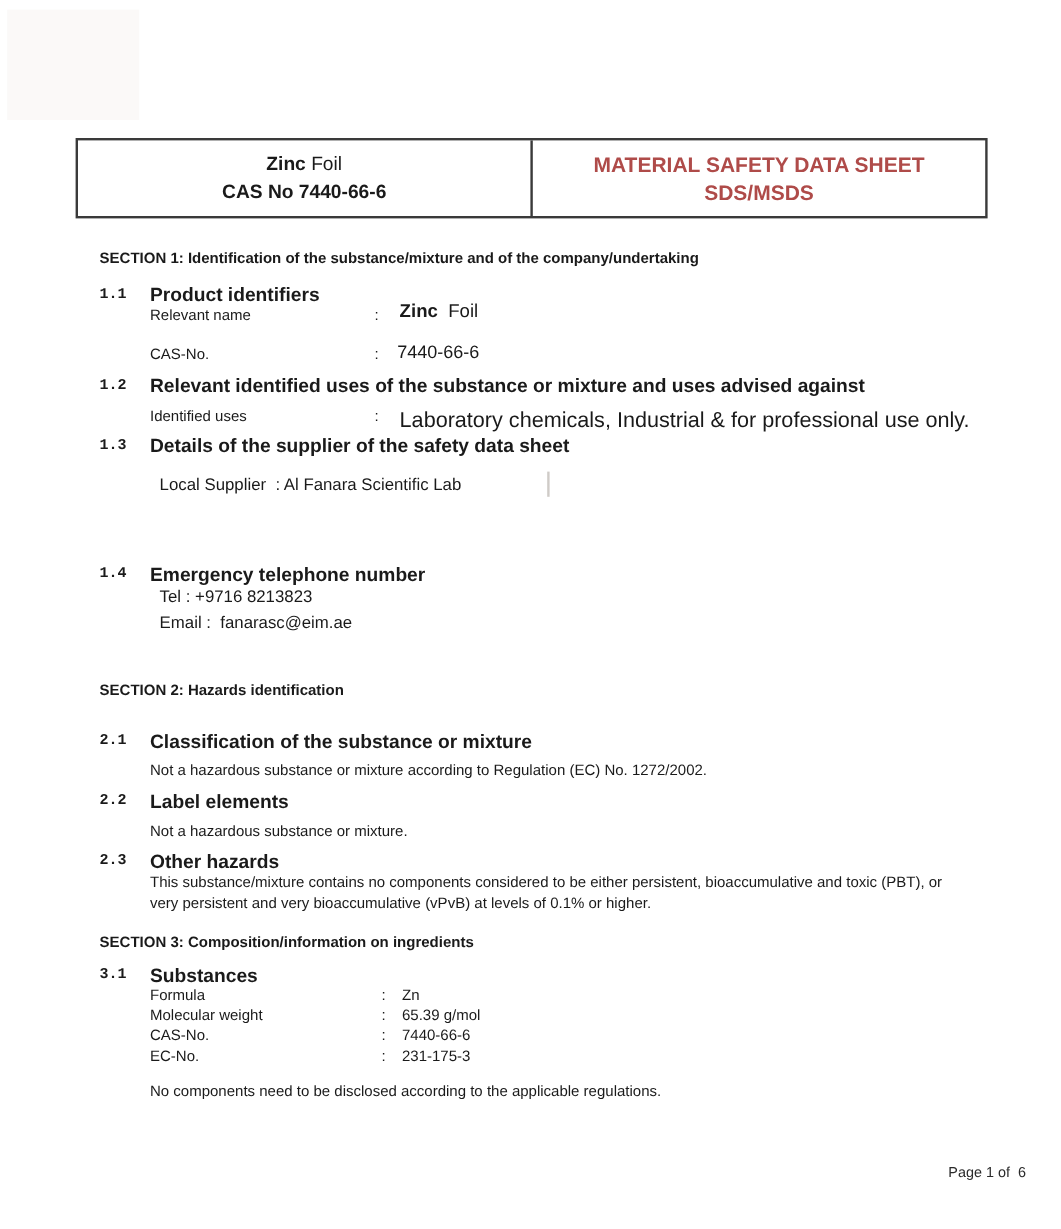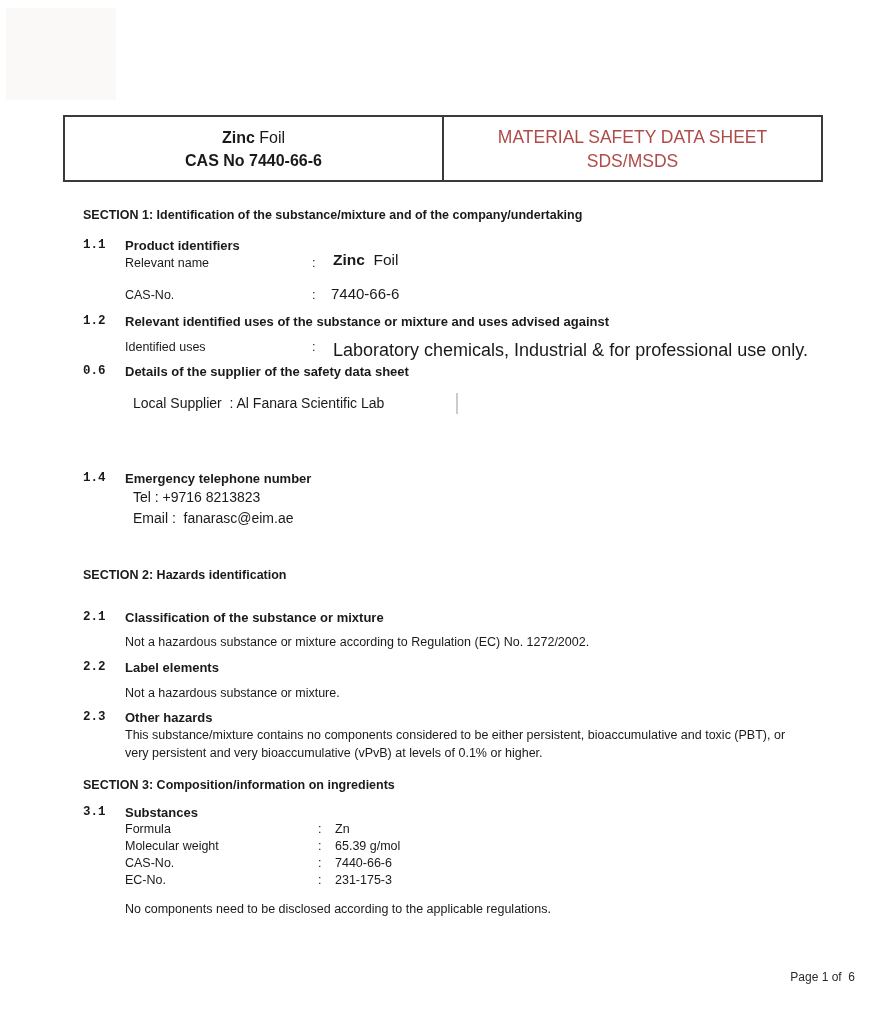--- a/index.html
+++ b/index.html
@@ -9,21 +9,21 @@
     width: 884px;
     height: 1024px;
     background: #ffffff;
     font-family: "Liberation Sans", sans-serif;
     color: var(--ink);
     overflow: hidden;
   }
   .abs { position: absolute; white-space: pre; }
   .b { font-weight: 700; }
   .num { left: 83px; font-weight: 700; font-size: 12.5px; font-family: Liberation Mono, monospace; }
-  .htxt { left: 125px; font-weight: 700; font-size: 13px; }
+  .htxt { left: 125px; font-weight: 700; font-size: 16px; }
   .lbl { left: 125px; font-size: 12.5px; }
   .sechead { left: 83px; font-weight: 700; font-size: 12.5px; }
   .colon1 { left: 312px; font-size: 12.5px; }
   .colon3 { left: 318px; font-size: 12.5px; }
   .val1 { left: 333px; font-size: 18px; }
   .val3 { left: 335px; font-size: 12.5px; }
   .contact { left: 133px; font-size: 14px; }
 
   .logo-box {
     position: absolute; left: 6px; top: 8px; width: 110px; height: 92px;
@@ -33,21 +33,21 @@
     position: absolute; left: 63px; top: 115px; width: 756px; height: 63px;
     border: 2px solid #3a3a3a; display: flex;
   }
   .title-cell {
     flex: 1; display: flex; flex-direction: column;
     align-items: center; justify-content: center;
     text-align: center;
   }
   .title-cell.product { border-right: 2px solid #3a3a3a; font-size: 16px; line-height: 23px; }
   .title-cell.msds {
-    color: var(--accent); font-weight: 400; font-size: 17.5px; line-height: 24px;
+    color: var(--accent); font-weight: 700; font-size: 17.5px; line-height: 24px;
   }
   .wrapblock {
     position: absolute; left: 125px; top: 727px; width: 665px;
     font-size: 12.5px; line-height: 17.5px; white-space: normal;
   }
   .cursor-bar {
     position: absolute; left: 456px; top: 393px; width: 2px; height: 21px;
     background: #cfcbc7;
   }
   .footer {
@@ -89,21 +89,21 @@
   <span class="abs colon1" style="top:288px">:</span>
   <span class="abs cas-val" style="left:331px;top:285px">7440-66-6</span>
 
   <span class="abs num" style="top:314px">1.2</span>
   <span class="abs htxt" style="top:314px">Relevant identified uses of the substance or mixture and uses advised against</span>
 
   <span class="abs lbl" style="top:340px">Identified uses</span>
   <span class="abs colon1" style="top:340px">:</span>
   <span class="abs val1" style="top:340px">Laboratory chemicals, Industrial &amp; for professional use only.</span>
 
-  <span class="abs num" style="top:364px">0.6</span>
+  <span class="abs num" style="top:364px">1.3</span>
   <span class="abs htxt" style="top:364px">Details of the supplier of the safety data sheet</span>
 
   <span class="abs contact" style="top:395px">Local Supplier  : Al Fanara Scientific Lab</span>
   <span class="cursor-bar"></span>
 
   <span class="abs num" style="top:471px">1.4</span>
   <span class="abs htxt" style="top:471px">Emergency telephone number</span>
 
   <span class="abs contact" style="top:489px">Tel : +9716 8213823</span>
   <span class="abs contact" style="top:510px">Email :  fanarasc@eim.ae</span>

